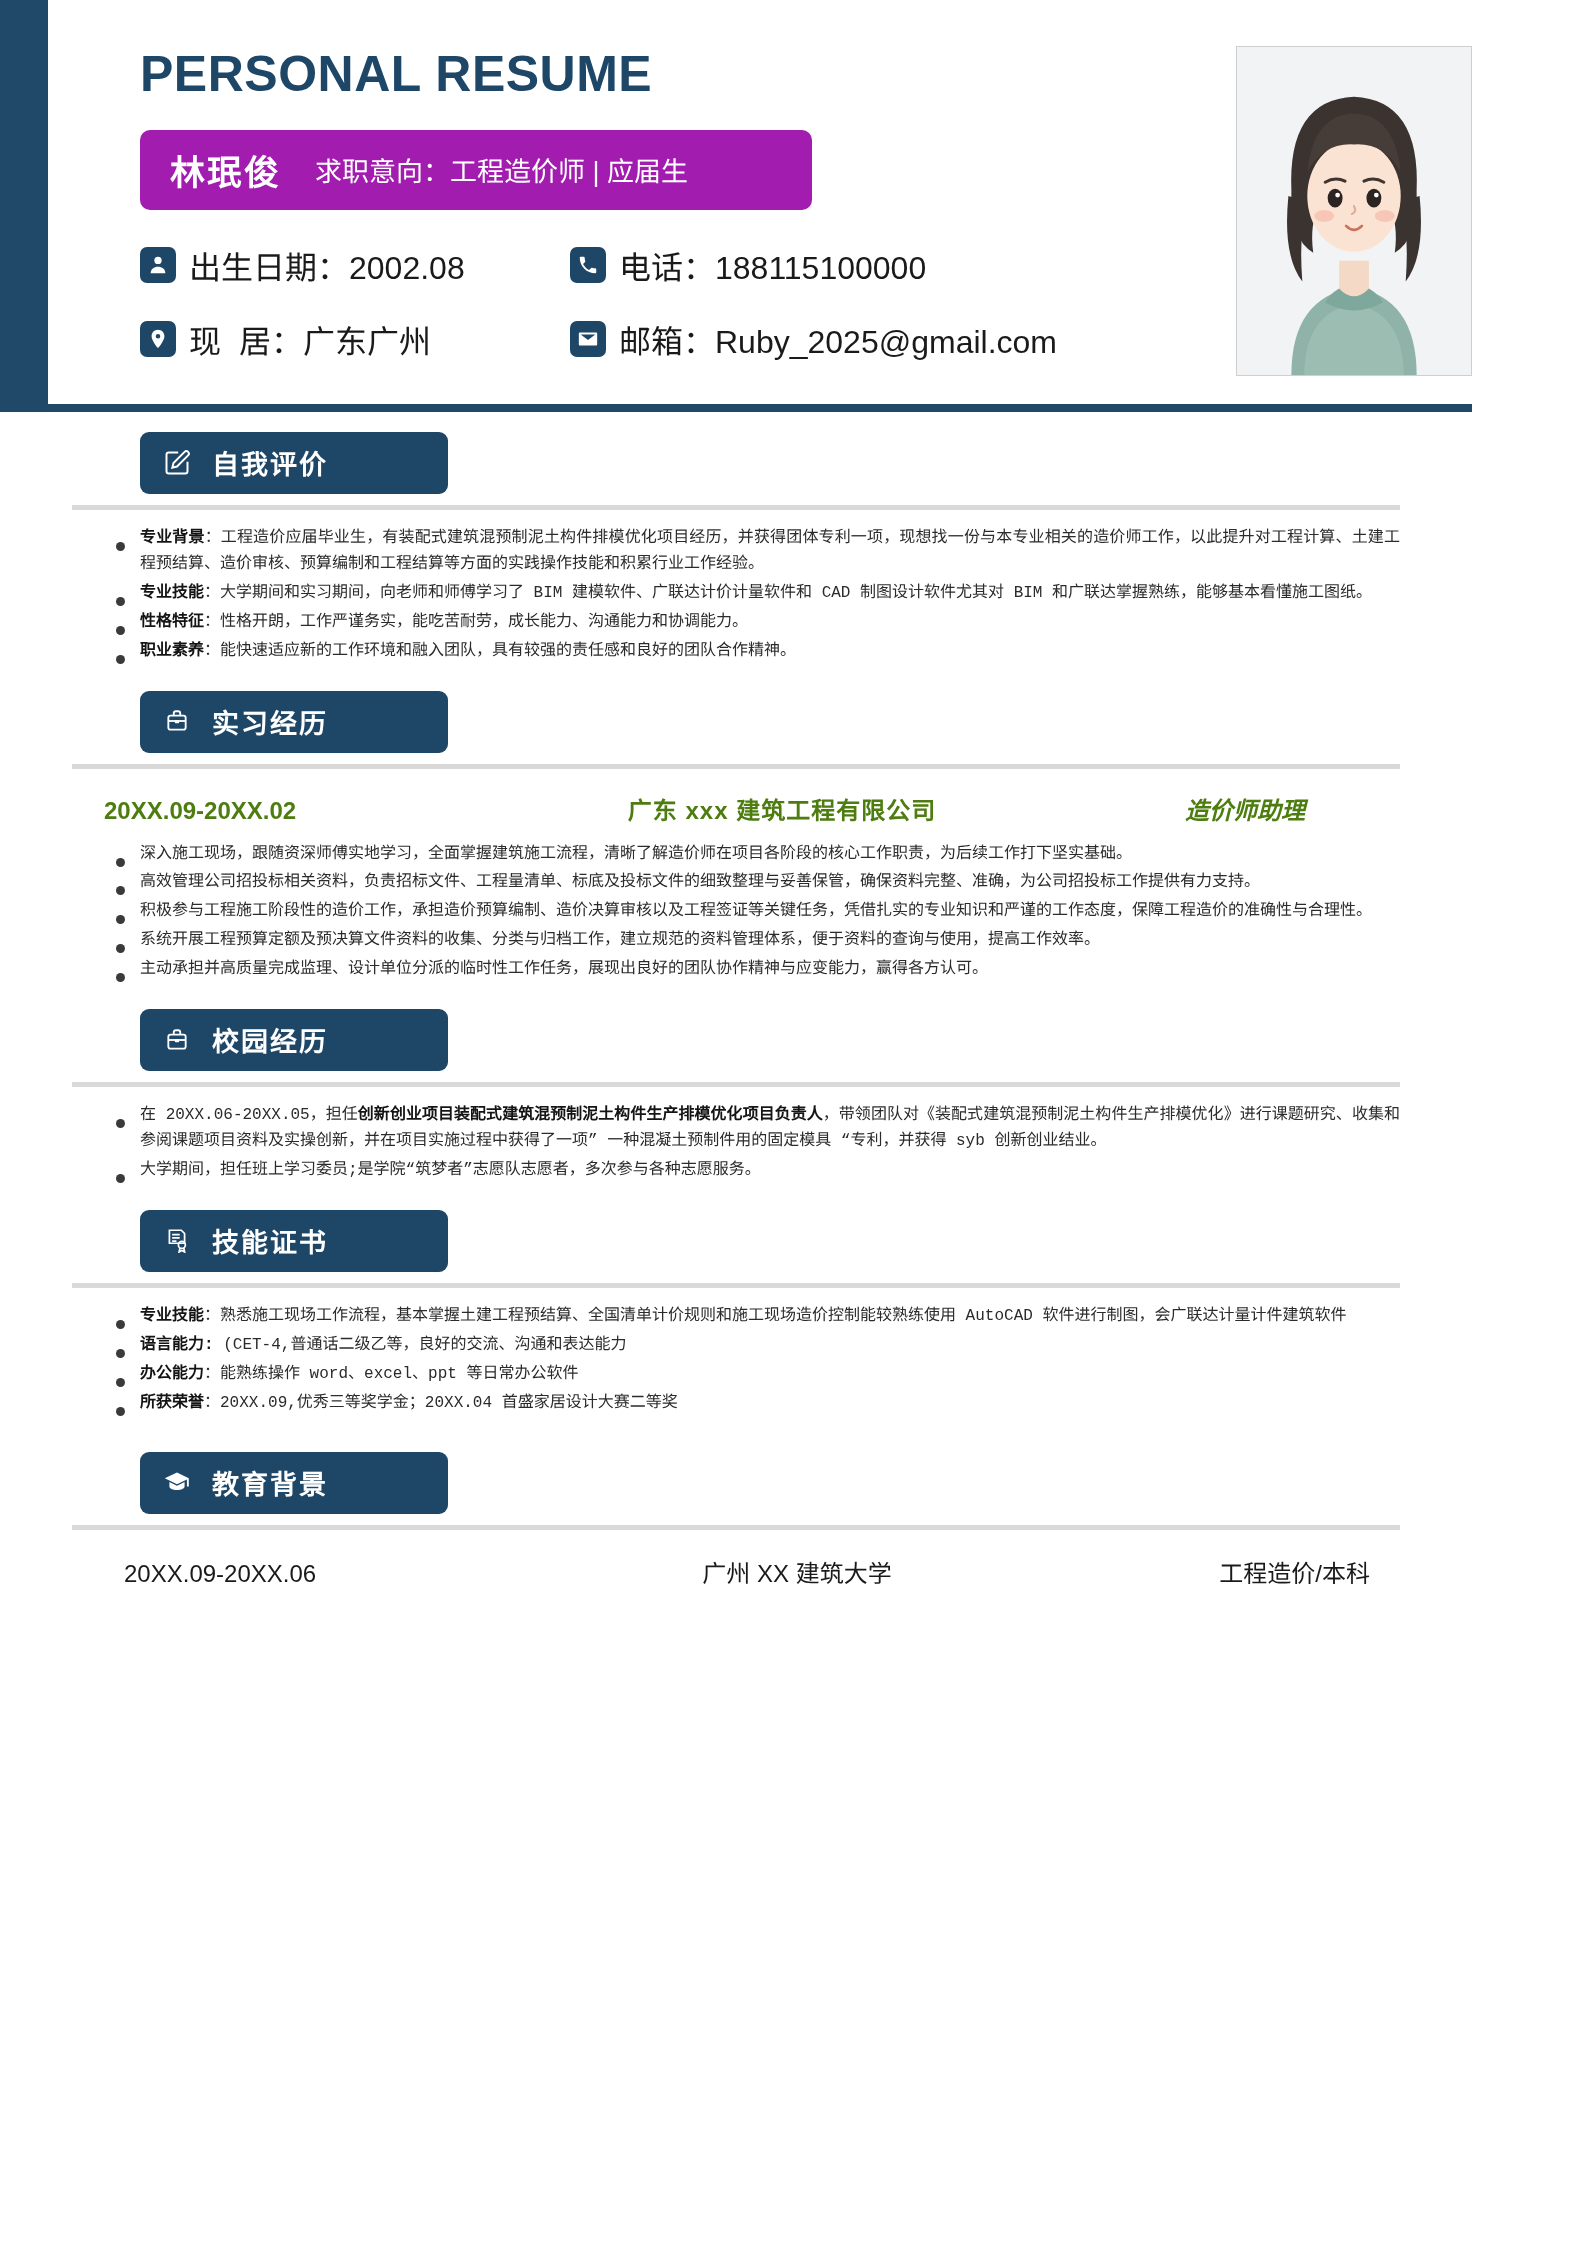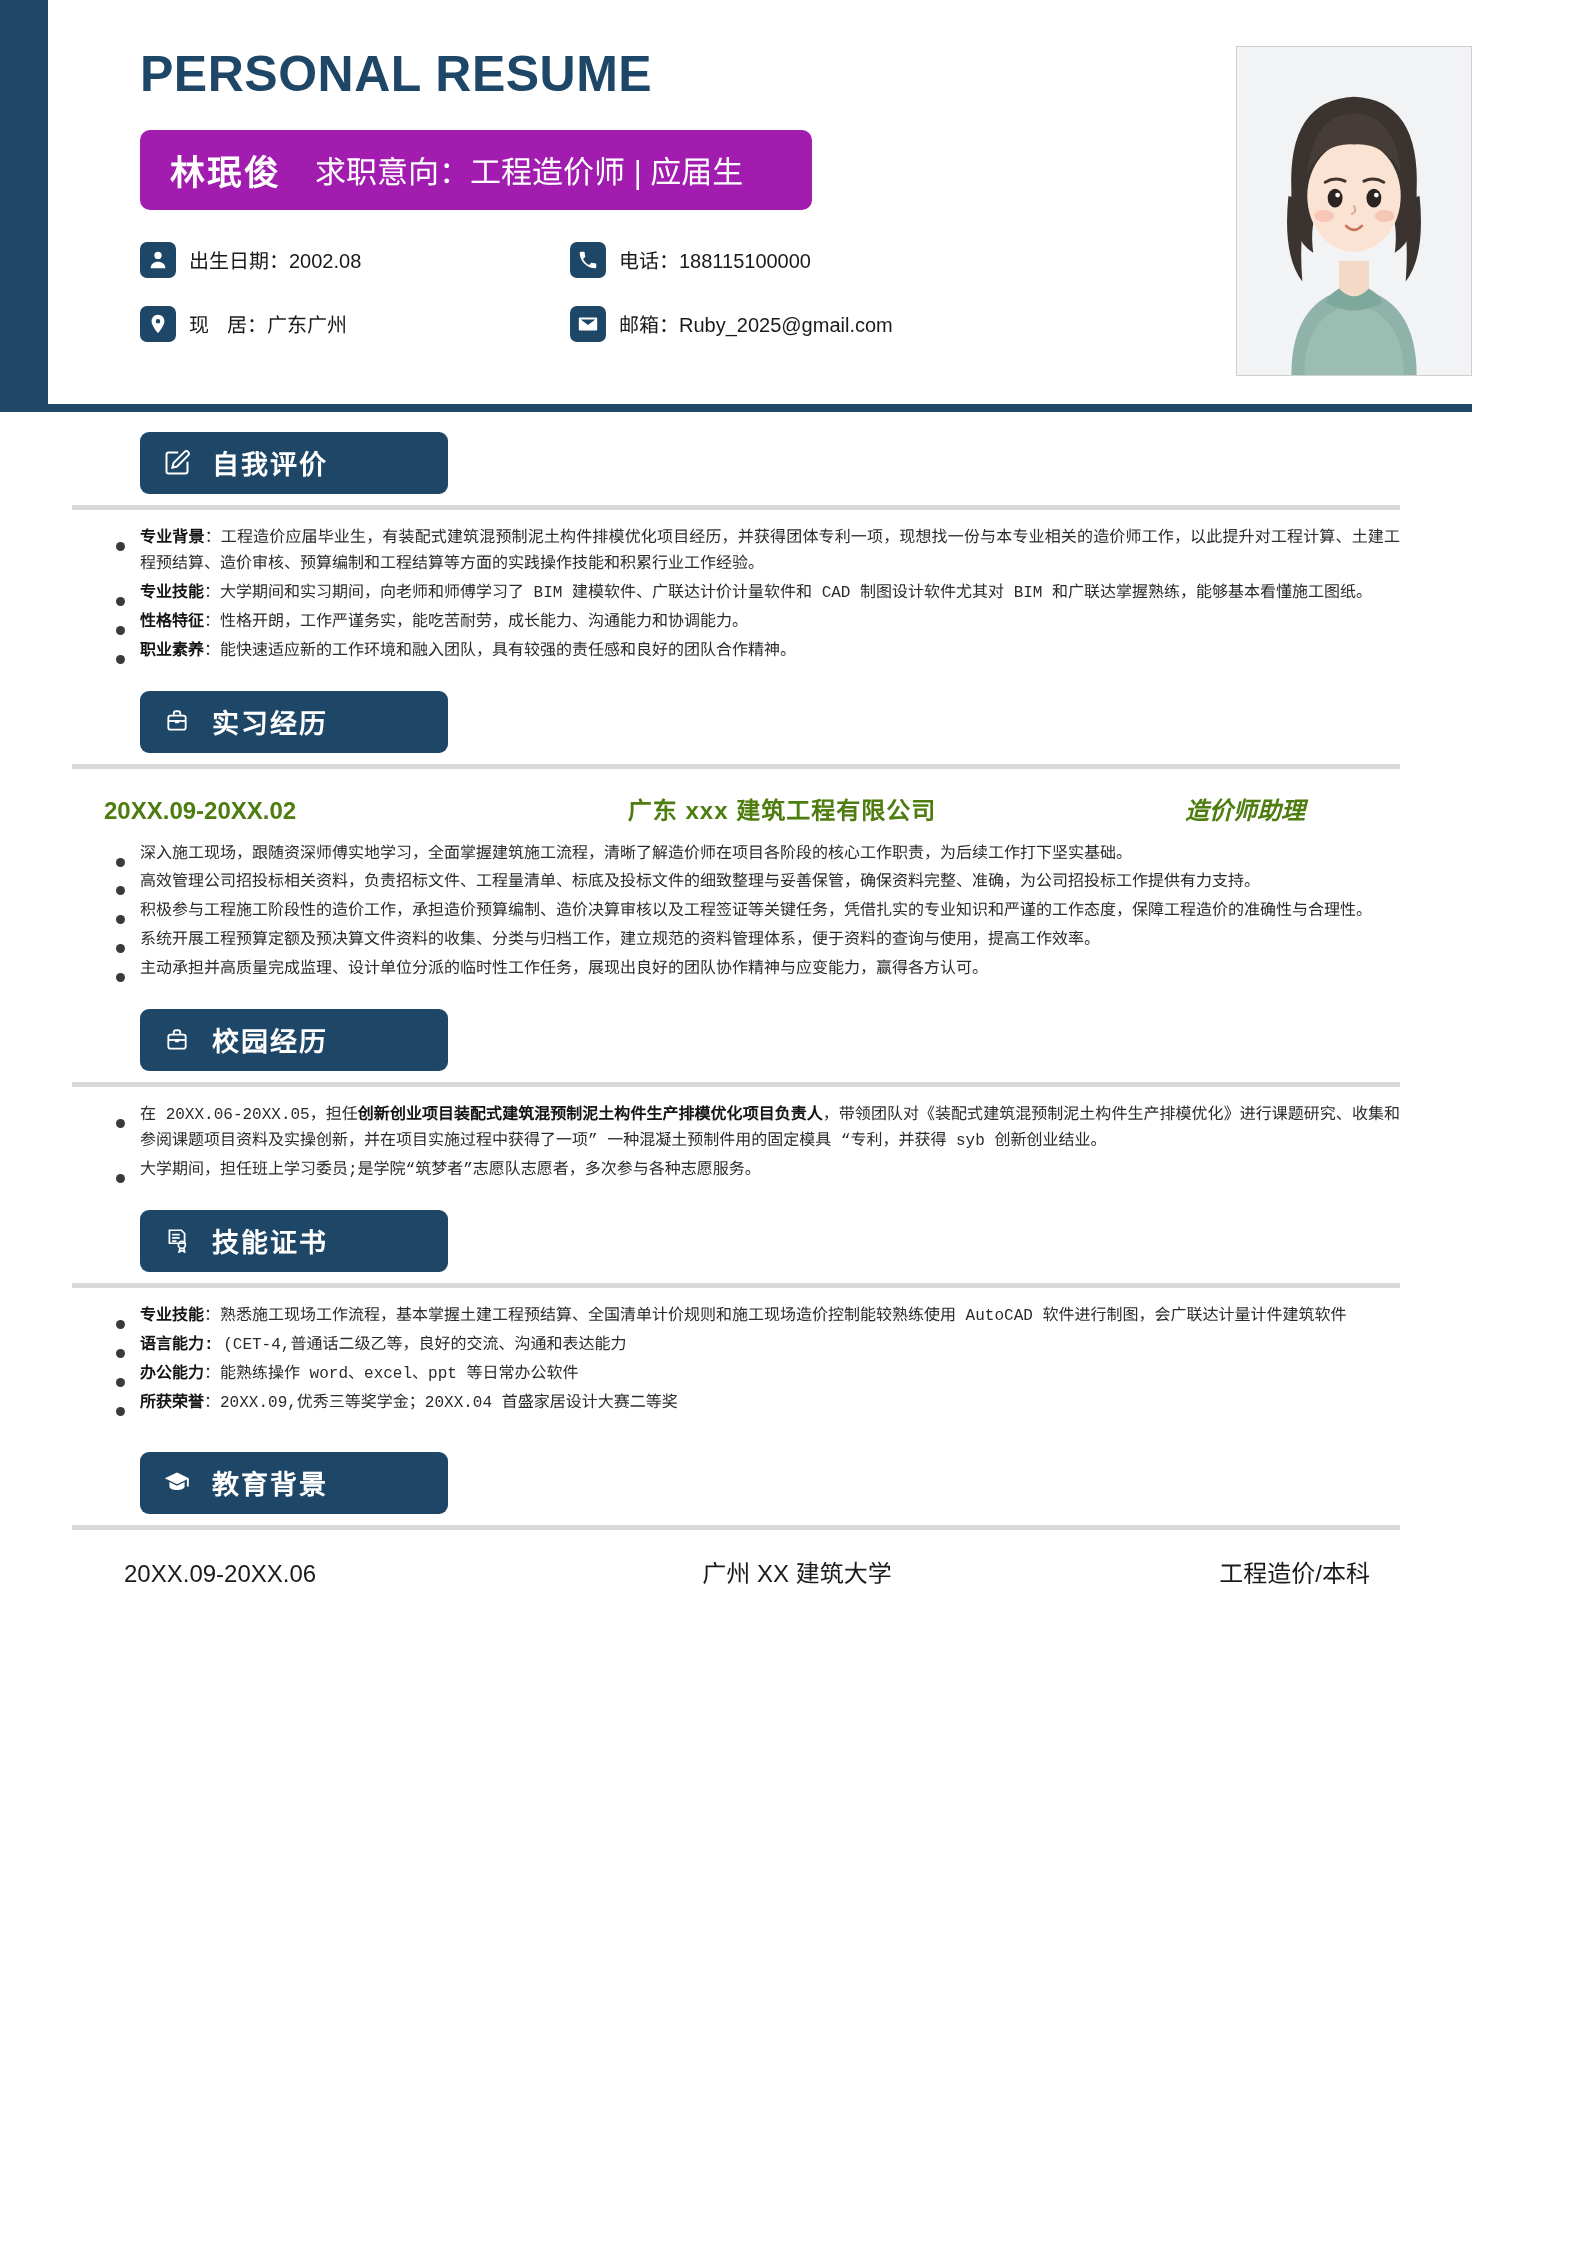--- a/index.html
+++ b/index.html
@@ -65,21 +65,21 @@
   .name-text {
     color: #ffffff;
     font-size: 35px;
     font-weight: bold;
     letter-spacing: 2px;
     white-space: nowrap;
   }
 
   .name-intent {
     color: #ffffff;
-    font-size: 31px;
+    font-size: 27px;
     margin-left: 34px;
     white-space: nowrap;
     font-weight: normal;
   }
 
   
   .contact-grid {
     margin-top: 32px;
     display: grid;
     grid-template-columns: 420px auto;
@@ -101,21 +101,21 @@
     display: inline-flex;
     align-items: center;
     justify-content: center;
     flex: 0 0 36px;
   }
 
   .contact-icon svg { display: block; }
 
   .contact-text {
     margin-left: 13px;
-    font-size: 20px;
+    font-size: 32px;
     color: #1a1a1a;
     white-space: nowrap;
   }
 
   .contact-text .lbl-spaced { letter-spacing: 18px; }
 
   
   .photo-frame {
     position: absolute;
     right: 0;

